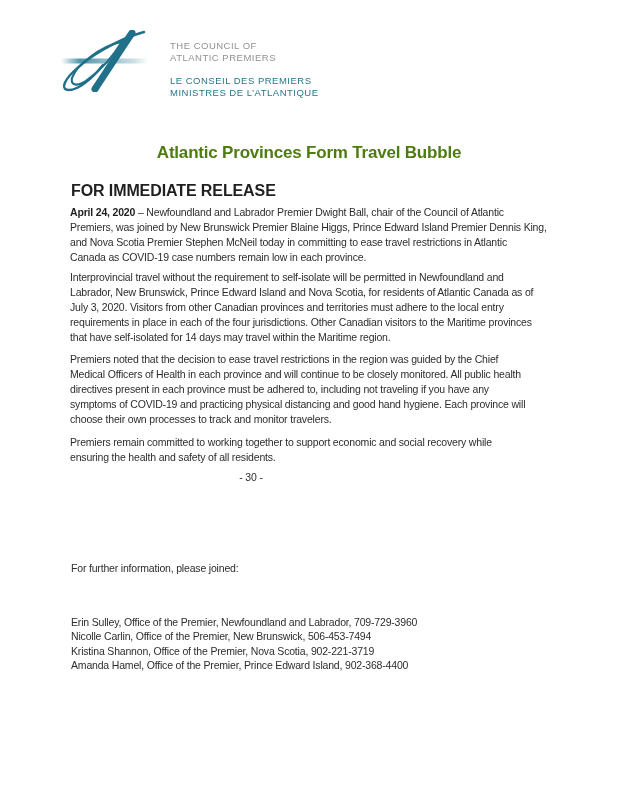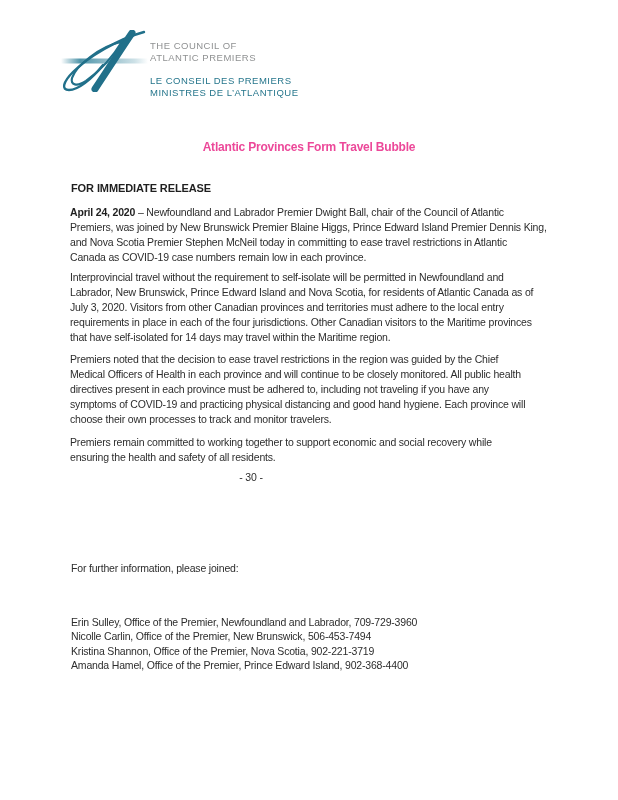--- a/index.html
+++ b/index.html
@@ -8,45 +8,45 @@
     width: 618px;
     height: 800px;
     background: #ffffff;
     font-family: "Liberation Sans", sans-serif;
     color: #2d2d2d;
     overflow: hidden;
   }
   .abs { position: absolute; }
 
   
-  .logo { top: 30px; left: 60px; display: flex; align-items: flex-start; }
+  .logo { top: 30px; left: 60px; display: flex; align-items: flex-start; gap: 20px; }
   .logo-mark { width: 88px; height: 62px; flex: 0 0 auto; }
   .logo-text { margin-left: 2px; padding-top: 10px; }
   .logo-line {
     font-size: 9.5px;
     line-height: 11.5px;
     letter-spacing: 0.5px;
     white-space: pre-line;
   }
   .logo-en { color: #8f9192; }
   .logo-fr { color: #26768c; margin-top: 12px; }
 
   
   .doc-title {
     top: 132px; left: 0; width: 618px;
     text-align: center;
-    font-size: 12px; font-weight: bold;
+    font-size: 17px; font-weight: bold;
     letter-spacing: -0.2px;
-    color: #ec4899;
+    color: #4d7c0f;
   }
 
   
   .release-label {
     top: 182px; left: 71px;
-    font-size: 11px; font-weight: bold;
+    font-size: 16px; font-weight: bold;
     letter-spacing: -0.1px;
     color: #1f1f1f;
   }
 
   
   .para {
     left: 70px; width: 565px;
     margin: 0;
     font-size: 10.5px;
     line-height: 15px;

